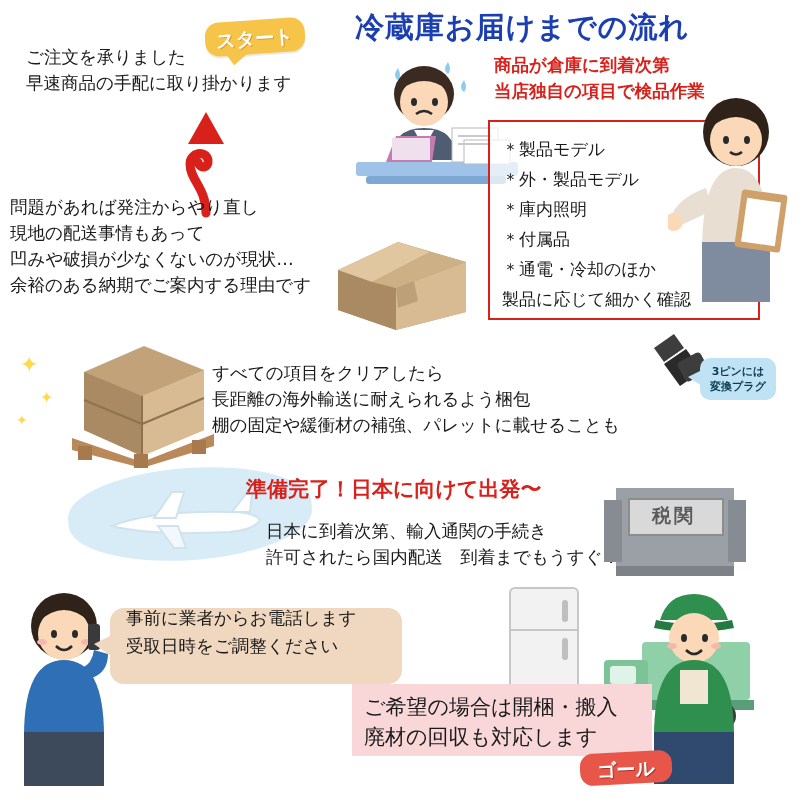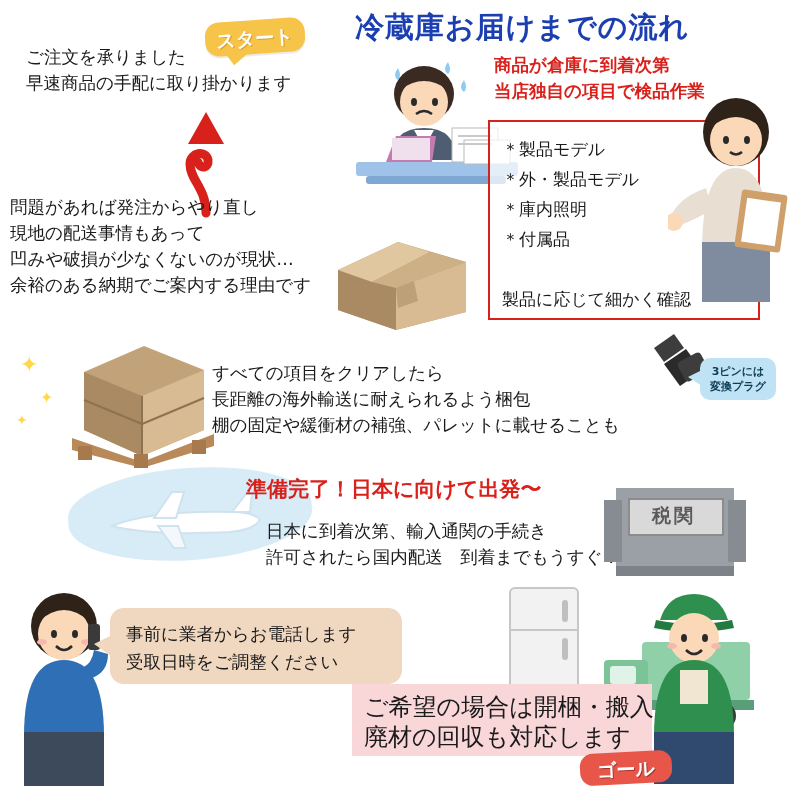--- a/index.html
+++ b/index.html
@@ -85,28 +85,28 @@
   
   .phone-bubble{
     left:110px;top:608px;width:292px;height:76px;
     background:#f0d7bf;border-radius:14px;
   }
   .phone-bubble:after{
     content:"";position:absolute;left:-16px;top:26px;
     border-top:10px solid transparent;border-bottom:14px solid transparent;
     border-right:20px solid #f0d7bf;
   }
-  .phone-text{left:126px;top:620px;font-size:17.5px;line-height:28px;color:#1a1a1a;white-space:pre;font-family:Liberation Serif, serif;}
+  .phone-text{left:126px;top:604px;font-size:17.5px;line-height:28px;color:#1a1a1a;white-space:pre;font-family:Liberation Serif, serif;}
 
   
   .pink-box{
     left:352px;top:684px;width:300px;height:72px;
     background:#f9d7d9;
   }
-  .pink-text{left:364px;top:692px;font-size:24px;line-height:30px;color:#1a1a1a;white-space:pre;}
+  .pink-text{left:364px;top:692px;font-size:21px;line-height:30px;color:#1a1a1a;white-space:pre;}
 
   
   .plug-tag{
     left:700px;top:358px;width:76px;height:42px;
     background:#bfe3f5;border-radius:10px;
   }
   .plug-tag:after{
     content:"";position:absolute;left:-12px;top:12px;
     border-top:7px solid transparent;border-bottom:9px solid transparent;
     border-right:14px solid #bfe3f5;
@@ -176,20 +176,21 @@
   </svg>
 
   <div class="abs tx tx-red" style="left:494px;top:52px;">商品が倉庫に到着次第
 当店独自の項目で検品作業</div>
 
   <div class="abs checkbox"></div>
   <div class="abs checklist" style="top:134px;">＊製品モデル</div>
   <div class="abs checklist" style="top:164px;">＊外・製品モデル</div>
   <div class="abs checklist" style="top:194px;">＊庫内照明</div>
   <div class="abs checklist" style="top:224px;">＊付属品</div>
+  <div class="abs checklist" style="top:254px;">＊通電・冷却のほか</div>
   <div class="abs checklist" style="top:284px;">製品に応じて細かく確認</div>
 
   <svg class="abs" style="left:668px;top:92px;" width="126" height="220" viewBox="0 0 126 220">
 
     <ellipse cx="68" cy="40" rx="33" ry="34" fill="#2f2219"></ellipse>
     <ellipse cx="68" cy="48" rx="26" ry="26" fill="#fbd9b8"></ellipse>
     <path d="M42 36 q26 -22 52 0 q-4 -22 -26 -22 q-22 0 -26 22" fill="#2f2219"></path>
     <ellipse cx="58" cy="48" rx="3" ry="4" fill="#2a2a2a"></ellipse>
     <ellipse cx="79" cy="48" rx="3" ry="4" fill="#2a2a2a"></ellipse>
     <path d="M62 60 q6 5 12 0" stroke="#2a2a2a" stroke-width="2.5" fill="none"></path>

